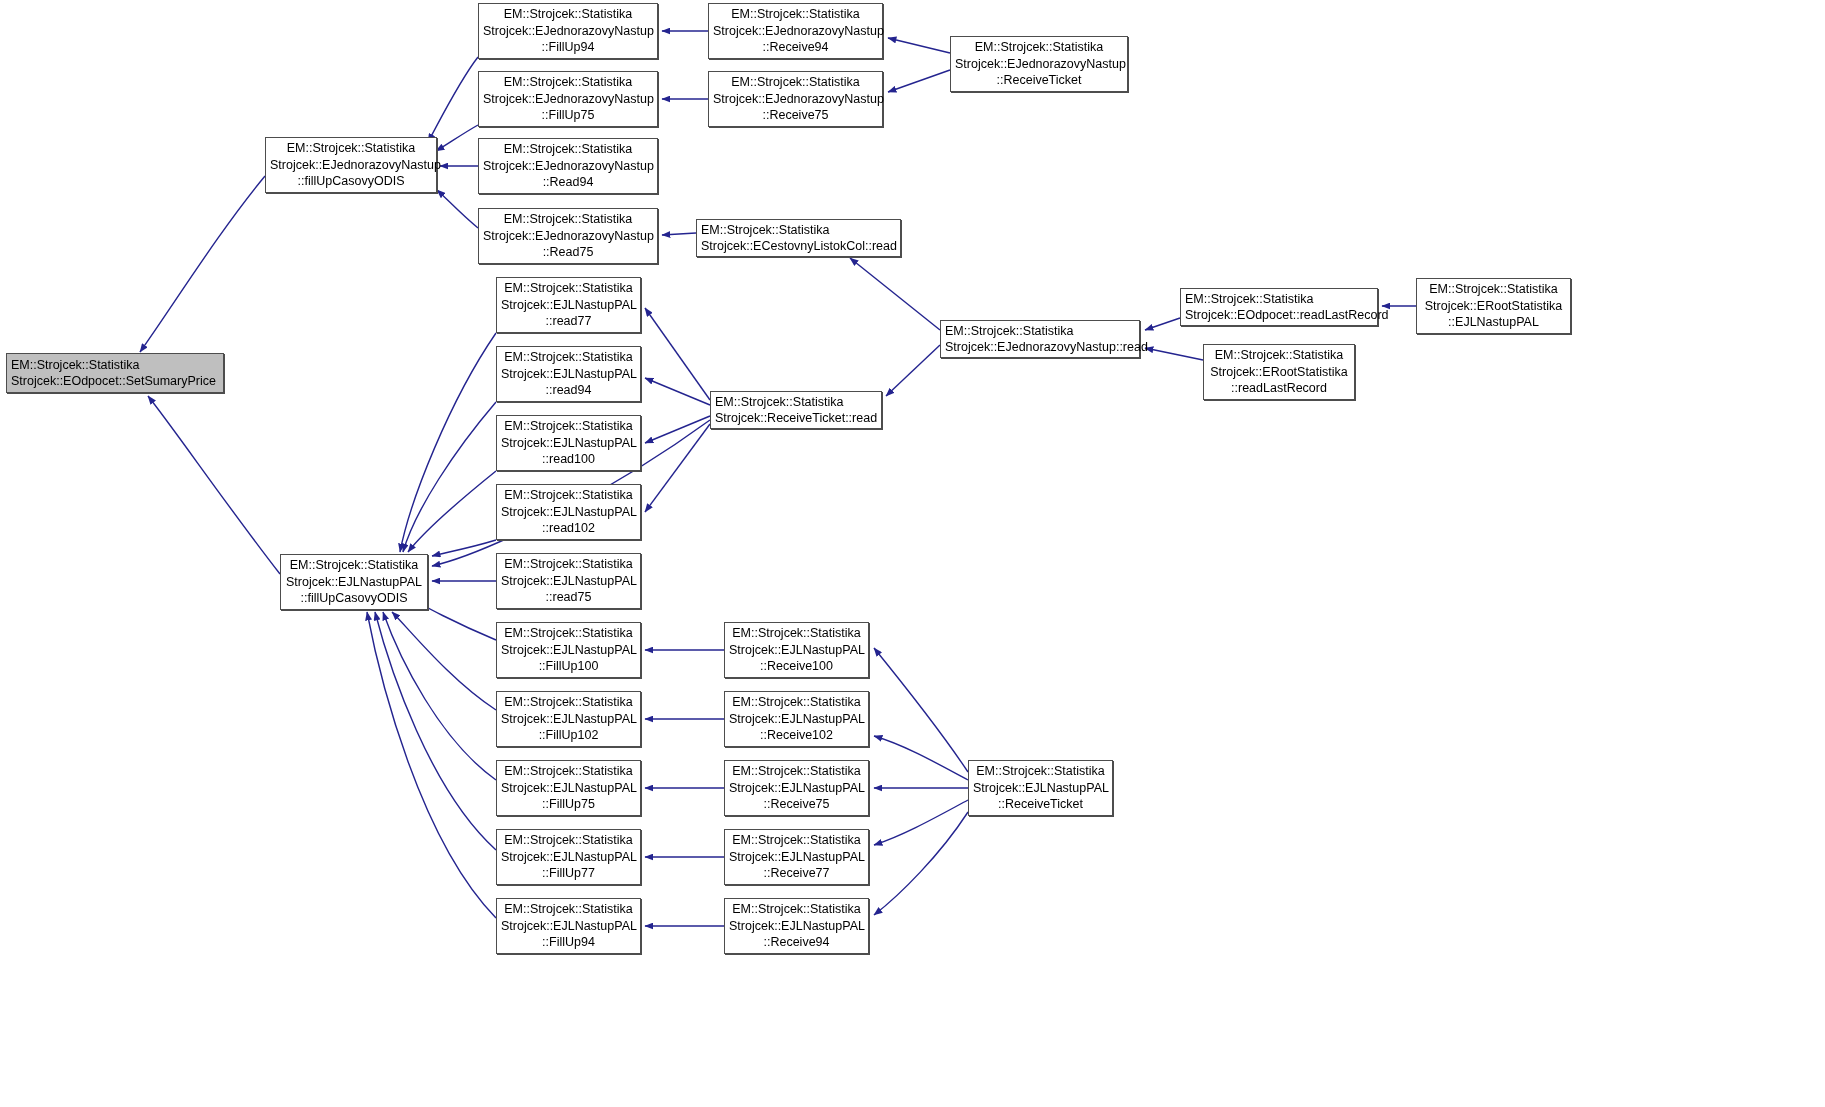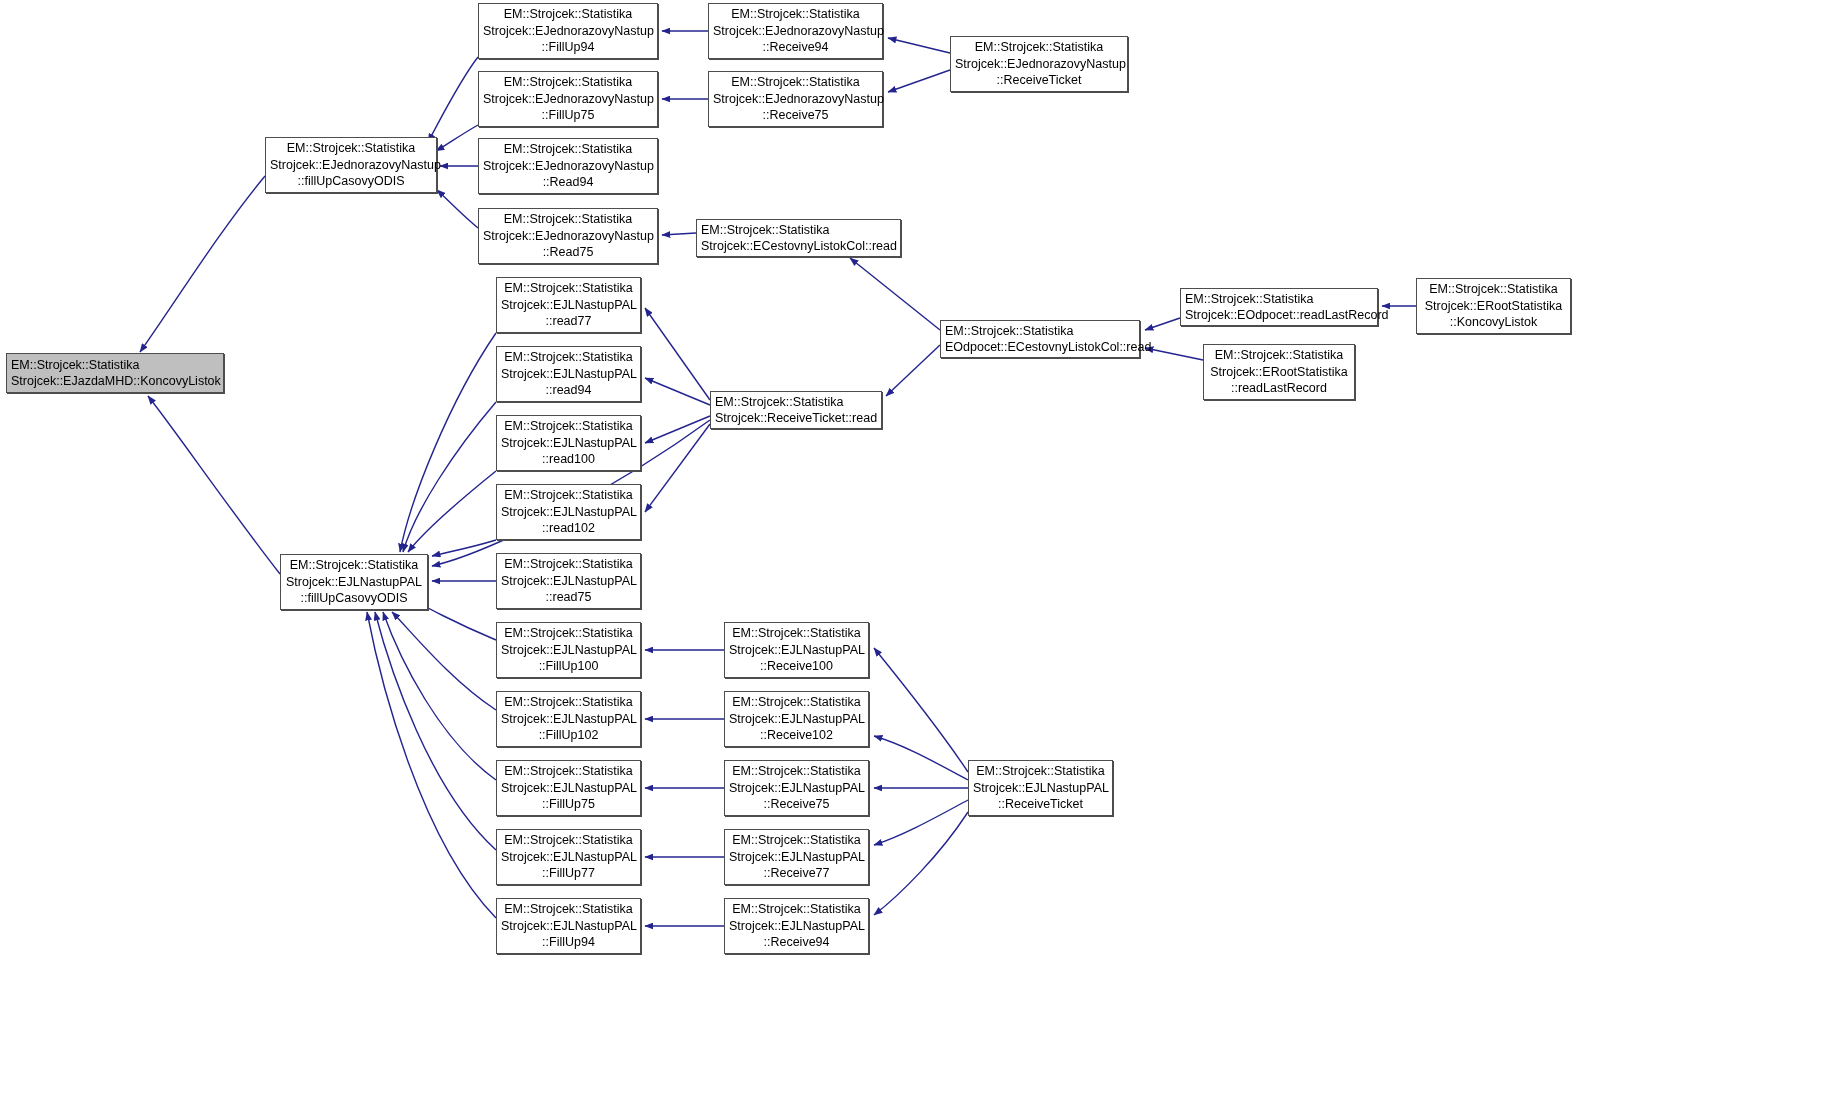--- a/index.html
+++ b/index.html
@@ -77,33 +77,33 @@
         <path d="M 724 857 L 645 857" fill="none" stroke="#24248f" stroke-width="1.4" marker-end="url(#arrowhead)"></path>
         <path d="M 724 926 L 645 926" fill="none" stroke="#24248f" stroke-width="1.4" marker-end="url(#arrowhead)"></path>
         <path d="M 968 772 C 940 730 900 680 874 648" fill="none" stroke="#24248f" stroke-width="1.4" marker-end="url(#arrowhead)"></path>
         <path d="M 968 780 C 940 765 905 745 874 736" fill="none" stroke="#24248f" stroke-width="1.4" marker-end="url(#arrowhead)"></path>
         <path d="M 968 788 L 874 788" fill="none" stroke="#24248f" stroke-width="1.4" marker-end="url(#arrowhead)"></path>
         <path d="M 968 800 C 940 815 905 835 874 845" fill="none" stroke="#24248f" stroke-width="1.4" marker-end="url(#arrowhead)"></path>
         <path d="M 968 812 C 940 855 900 895 874 915" fill="none" stroke="#24248f" stroke-width="1.4" marker-end="url(#arrowhead)"></path>
       </g>
   </svg>
   <div id="node-layer">
-      <div class="node l2 highlight" style="left: 6px; top: 353px; width: 218px; height: 40px; background: rgb(191, 191, 191);"><span class="ln">EM::Strojcek::Statistika</span><span class="ln">Strojcek::EJazdaMHD::KoncovyListok</span></div>
+      <div class="node l2 highlight" style="left: 6px; top: 353px; width: 218px; height: 40px; background: rgb(191, 191, 191);"><span class="ln">EM::Strojcek::Statistika</span><span class="ln">Strojcek::EOdpocet::SetSumaryPrice</span></div>
       <div class="node l3" style="left: 265px; top: 137px; width: 172px; height: 56px;"><span class="ln">EM::Strojcek::Statistika</span><span class="ln">Strojcek::EJednorazovyNastup</span><span class="ln">::fillUpCasovyODIS</span></div>
       <div class="node l3" style="left: 478px; top: 3px; width: 180px; height: 56px;"><span class="ln">EM::Strojcek::Statistika</span><span class="ln">Strojcek::EJednorazovyNastup</span><span class="ln">::FillUp94</span></div>
       <div class="node l3" style="left: 478px; top: 71px; width: 180px; height: 56px;"><span class="ln">EM::Strojcek::Statistika</span><span class="ln">Strojcek::EJednorazovyNastup</span><span class="ln">::FillUp75</span></div>
       <div class="node l3" style="left: 478px; top: 138px; width: 180px; height: 56px;"><span class="ln">EM::Strojcek::Statistika</span><span class="ln">Strojcek::EJednorazovyNastup</span><span class="ln">::Read94</span></div>
       <div class="node l3" style="left: 478px; top: 208px; width: 180px; height: 56px;"><span class="ln">EM::Strojcek::Statistika</span><span class="ln">Strojcek::EJednorazovyNastup</span><span class="ln">::Read75</span></div>
       <div class="node l3" style="left: 708px; top: 3px; width: 175px; height: 56px;"><span class="ln">EM::Strojcek::Statistika</span><span class="ln">Strojcek::EJednorazovyNastup</span><span class="ln">::Receive94</span></div>
       <div class="node l3" style="left: 708px; top: 71px; width: 175px; height: 56px;"><span class="ln">EM::Strojcek::Statistika</span><span class="ln">Strojcek::EJednorazovyNastup</span><span class="ln">::Receive75</span></div>
       <div class="node l3" style="left: 950px; top: 36px; width: 178px; height: 56px;"><span class="ln">EM::Strojcek::Statistika</span><span class="ln">Strojcek::EJednorazovyNastup</span><span class="ln">::ReceiveTicket</span></div>
       <div class="node l2" style="left: 696px; top: 219px; width: 205px; height: 38px;"><span class="ln">EM::Strojcek::Statistika</span><span class="ln">Strojcek::ECestovnyListokCol::read</span></div>
-      <div class="node l2" style="left: 940px; top: 320px; width: 200px; height: 38px;"><span class="ln">EM::Strojcek::Statistika</span><span class="ln">EOdpocet::ECestovnyListokCol::read</span></div>
+      <div class="node l2" style="left: 940px; top: 320px; width: 200px; height: 38px;"><span class="ln">EM::Strojcek::Statistika</span><span class="ln">Strojcek::EJednorazovyNastup::read</span></div>
       <div class="node l2" style="left: 1180px; top: 288px; width: 198px; height: 38px;"><span class="ln">EM::Strojcek::Statistika</span><span class="ln">Strojcek::EOdpocet::readLastRecord</span></div>
-      <div class="node l3" style="left: 1416px; top: 278px; width: 155px; height: 56px;"><span class="ln">EM::Strojcek::Statistika</span><span class="ln">Strojcek::ERootStatistika</span><span class="ln">::KoncovyListok</span></div>
+      <div class="node l3" style="left: 1416px; top: 278px; width: 155px; height: 56px;"><span class="ln">EM::Strojcek::Statistika</span><span class="ln">Strojcek::ERootStatistika</span><span class="ln">::EJLNastupPAL</span></div>
       <div class="node l3" style="left: 1203px; top: 344px; width: 152px; height: 56px;"><span class="ln">EM::Strojcek::Statistika</span><span class="ln">Strojcek::ERootStatistika</span><span class="ln">::readLastRecord</span></div>
       <div class="node l3" style="left: 280px; top: 554px; width: 148px; height: 56px;"><span class="ln">EM::Strojcek::Statistika</span><span class="ln">Strojcek::EJLNastupPAL</span><span class="ln">::fillUpCasovyODIS</span></div>
       <div class="node l3" style="left: 496px; top: 277px; width: 145px; height: 56px;"><span class="ln">EM::Strojcek::Statistika</span><span class="ln">Strojcek::EJLNastupPAL</span><span class="ln">::read77</span></div>
       <div class="node l3" style="left: 496px; top: 346px; width: 145px; height: 56px;"><span class="ln">EM::Strojcek::Statistika</span><span class="ln">Strojcek::EJLNastupPAL</span><span class="ln">::read94</span></div>
       <div class="node l3" style="left: 496px; top: 415px; width: 145px; height: 56px;"><span class="ln">EM::Strojcek::Statistika</span><span class="ln">Strojcek::EJLNastupPAL</span><span class="ln">::read100</span></div>
       <div class="node l3" style="left: 496px; top: 484px; width: 145px; height: 56px;"><span class="ln">EM::Strojcek::Statistika</span><span class="ln">Strojcek::EJLNastupPAL</span><span class="ln">::read102</span></div>
       <div class="node l3" style="left: 496px; top: 553px; width: 145px; height: 56px;"><span class="ln">EM::Strojcek::Statistika</span><span class="ln">Strojcek::EJLNastupPAL</span><span class="ln">::read75</span></div>
       <div class="node l2" style="left: 710px; top: 391px; width: 172px; height: 38px;"><span class="ln">EM::Strojcek::Statistika</span><span class="ln">Strojcek::ReceiveTicket::read</span></div>
       <div class="node l3" style="left: 496px; top: 622px; width: 145px; height: 56px;"><span class="ln">EM::Strojcek::Statistika</span><span class="ln">Strojcek::EJLNastupPAL</span><span class="ln">::FillUp100</span></div>
       <div class="node l3" style="left: 496px; top: 691px; width: 145px; height: 56px;"><span class="ln">EM::Strojcek::Statistika</span><span class="ln">Strojcek::EJLNastupPAL</span><span class="ln">::FillUp102</span></div>

